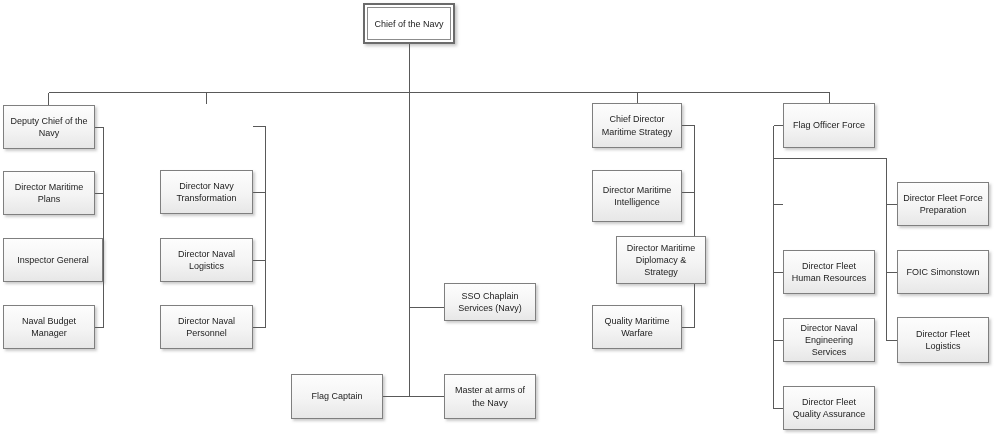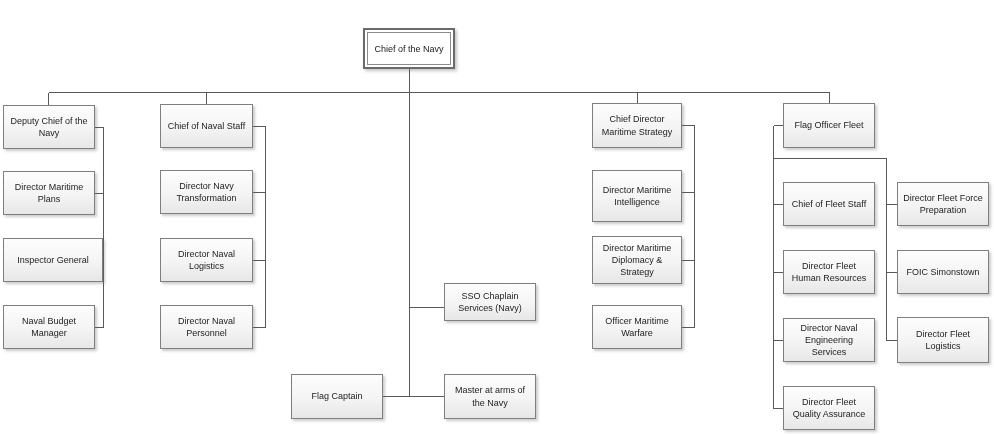--- a/index.html
+++ b/index.html
@@ -28,21 +28,20 @@
     padding: 18px 3px;
   }
   .root-outer {
     position: absolute;
     left: 363px; top: 3px; width: 92px; height: 41px;
     box-sizing: border-box;
     border: 2px solid #6b6b6b;
     background: #ffffff;
     padding: 2px;
     box-shadow: 2px 2px 3px rgba(110,110,110,0.4);
-    margin-top: 25px;
   }
   .root-inner {
     box-sizing: border-box;
     width: 100%; height: 100%;
     border: 1px solid #8c8c8c;
     display: flex;
     align-items: center;
     justify-content: center;
     text-align: center;
     font-size: 9px;
@@ -72,36 +71,34 @@
 
   <div class="root-outer">
     <div class="root-inner">Chief of the Navy</div>
   </div>
 
   <div class="node" style="left:3px;top:105px;width:92px;height:44px">Deputy Chief of the Navy</div>
   <div class="node" style="left:3px;top:171px;width:92px;height:44px">Director Maritime Plans</div>
   <div class="node" style="left:3px;top:238px;width:100px;height:44px">Inspector General</div>
   <div class="node" style="left:3px;top:305px;width:92px;height:44px">Naval Budget Manager</div>
 
-  <div class="node" style="left:160px;top:104px;width:93px;height:44px">Chief of Naval Staff</div>
   <div class="node" style="left:160px;top:170px;width:93px;height:44px">Director Navy Transformation</div>
   <div class="node" style="left:160px;top:238px;width:93px;height:44px">Director Naval Logistics</div>
   <div class="node" style="left:160px;top:305px;width:93px;height:44px">Director Naval Personnel</div>
 
   <div class="node" style="left:444px;top:283px;width:92px;height:31px">SSO Chaplain Services (Navy)</div>
   <div class="node" style="left:291px;top:374px;width:92px;height:45px">Flag Captain</div>
   <div class="node" style="left:444px;top:374px;width:92px;height:45px">Master at arms of the Navy</div>
 
   <div class="node" style="left:592px;top:103px;width:90px;height:45px">Chief Director Maritime Strategy</div>
   <div class="node" style="left:592px;top:170px;width:90px;height:52px">Director Maritime Intelligence</div>
-  <div class="node" style="left:592px;top:236px;width:90px;height:48px">Director Maritime Diplomacy &amp; Strategy</div>
-  <div class="node" style="left:592px;top:305px;width:90px;height:44px">Officer Maritime Warfare</div>
+  <div class="node" style="left:616px;top:236px;width:90px;height:48px">Director Maritime Diplomacy &amp; Strategy</div>
+  <div class="node" style="left:592px;top:305px;width:90px;height:44px">Quality Maritime Warfare</div>
 
-  <div class="node" style="left:783px;top:103px;width:92px;height:45px">Flag Officer Fleet</div>
-  <div class="node" style="left:783px;top:182px;width:92px;height:44px">Chief of Fleet Staff</div>
+  <div class="node" style="left:783px;top:103px;width:92px;height:45px">Flag Officer Force</div>
   <div class="node" style="left:783px;top:250px;width:92px;height:44px">Director Fleet Human Resources</div>
   <div class="node" style="left:783px;top:318px;width:92px;height:44px">Director Naval Engineering Services</div>
   <div class="node" style="left:783px;top:386px;width:92px;height:44px">Director Fleet Quality Assurance</div>
   <div class="node" style="left:897px;top:182px;width:92px;height:44px">Director Fleet Force Preparation</div>
   <div class="node" style="left:897px;top:250px;width:92px;height:44px">FOIC Simonstown</div>
   <div class="node" style="left:897px;top:317px;width:92px;height:46px">Director Fleet Logistics</div>
 
 </div>
 
 </body></html>

